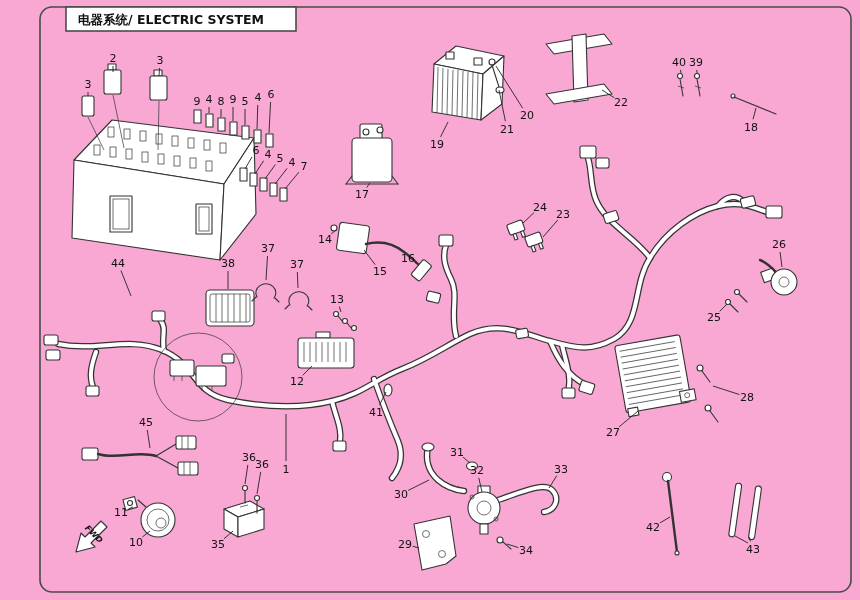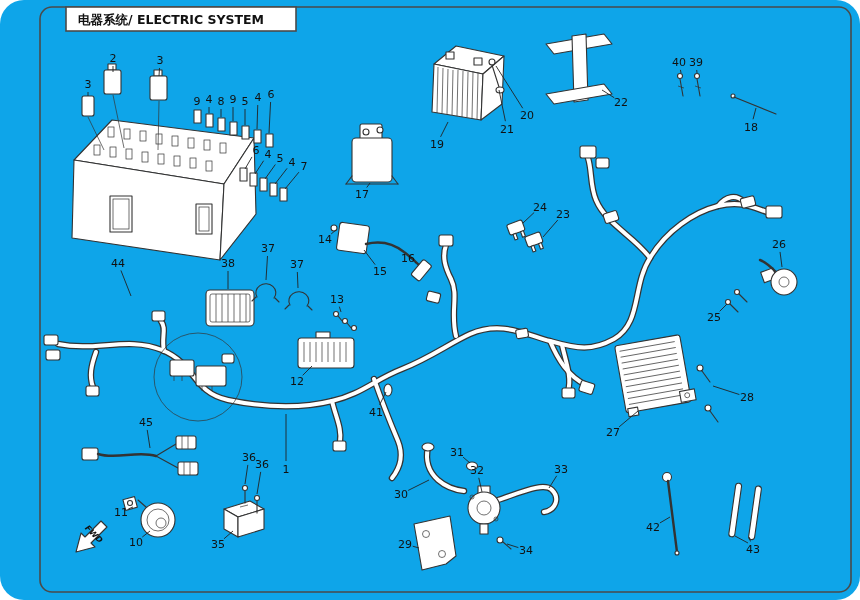--- a/index.html
+++ b/index.html
@@ -1,17 +1,17 @@
 <!DOCTYPE html>
 <html><head>
 <meta charset="utf-8">
 <style>
   html,body{margin:0;padding:0;background:#ffffff;}
-  #stage{position:relative;width:860px;height:600px;background:#0ea5e9;overflow:hidden;
-         font-family:"DejaVu Sans","Liberation Sans",sans-serif;border-radius:24px;}
+  #stage{position:relative;width:860px;height:600px;background:#f9a8d4;overflow:hidden;
+         font-family:"DejaVu Sans","Liberation Sans",sans-serif;}
   svg{display:block;}
   .frame{fill:none;stroke:#4a4a4a;stroke-width:1.6;}
   .titlebox{fill:#ffffff;stroke:#4a4a4a;stroke-width:1.6;}
   .title{font:700 12.5px "DejaVu Sans",sans-serif;fill:#111111;}
   .ln{stroke:#333333;fill:none;stroke-width:1.1;stroke-linejoin:round;stroke-linecap:round;}
   .fw{fill:#ffffff;stroke:#333333;stroke-width:1.1;stroke-linejoin:round;}
   .thin{stroke:#333333;stroke-width:0.7;fill:none;}
   .tube{fill:none;stroke:#333333;stroke-width:6.5;stroke-linecap:round;}
   .tube2{fill:none;stroke:#ffffff;stroke-width:4;stroke-linecap:round;}
   .wire{fill:none;stroke:#333333;stroke-width:2.4;stroke-linecap:round;}

